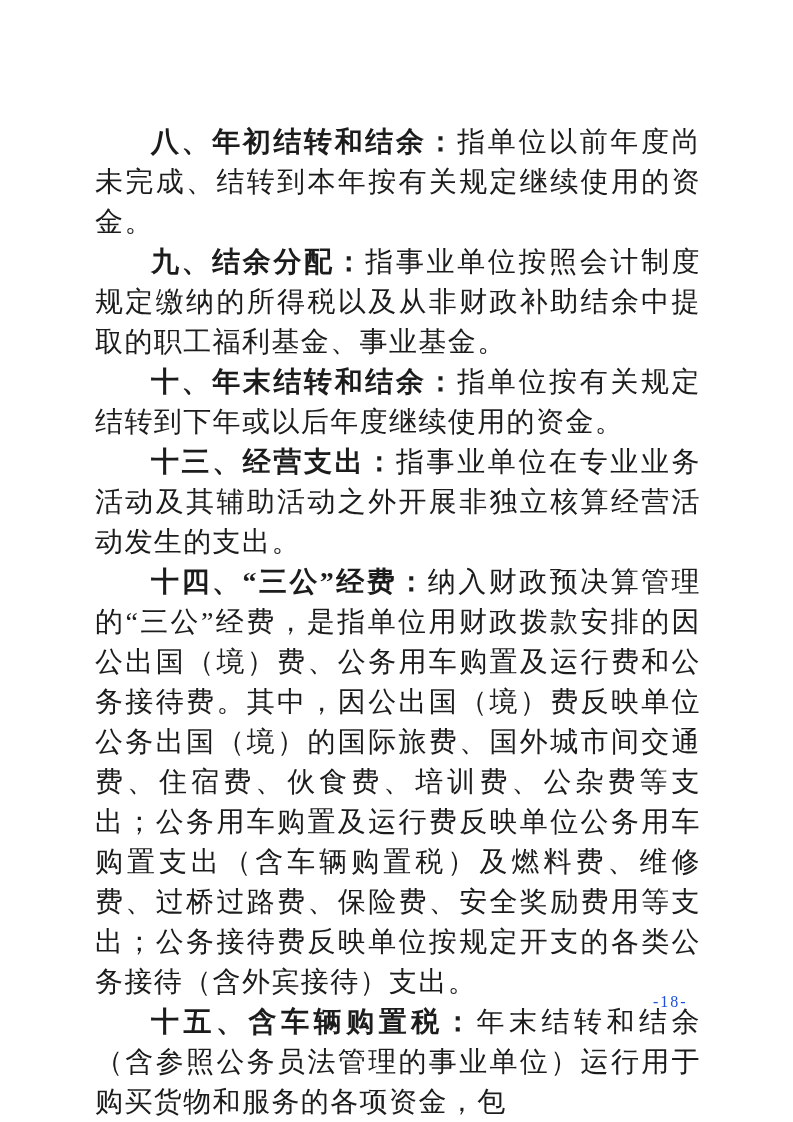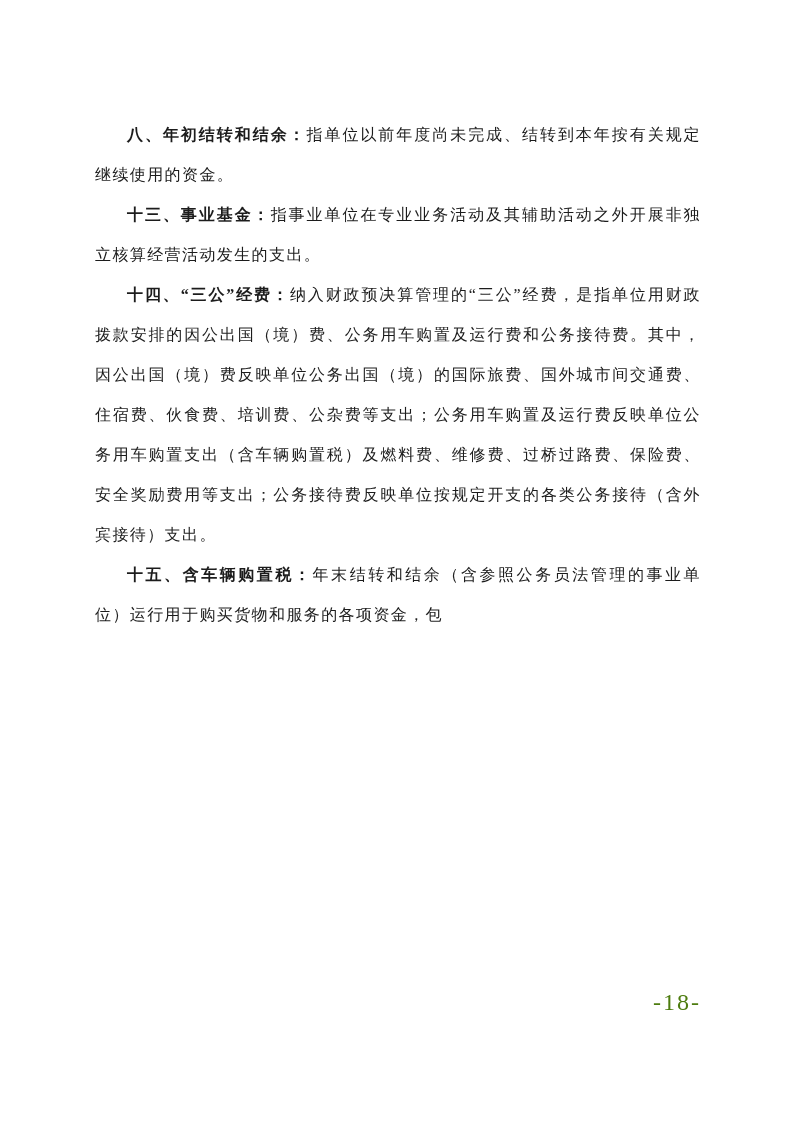--- a/index.html
+++ b/index.html
@@ -8,50 +8,52 @@
     height: 1122px;
     background: #ffffff;
     position: relative;
     overflow: hidden;
     font-family: "Liberation Serif", "DejaVu Serif", serif;
     color: #1c1c1c;
   }
   .doc {
     position: absolute;
     left: 95px;
-    top: 115px;
+    top: 122px;
     width: 606px;
-    font-size: 16px;
+    font-size: 28px;
     line-height: 40px;
     letter-spacing: 1.4px;
     text-align: justify;
     text-justify: inter-character;
   }
   .para {
     margin: 0;
     padding: 0;
     text-indent: 2em;
   }
   .term {
     font-weight: 700;
   }
   .pagenum {
     position: absolute;
     top: 991px;
     left: 653px;
-    font-size: 24px;
+    font-size: 16px;
     line-height: 22px;
     letter-spacing: 2px;
-    color: #4d7c0f;
+    color: #1d4ed8;
   }
 </style>
 </head>
 <body>
 
 <main class="page">
   <section class="doc" id="doc-body">
       <p class="para"><strong class="term">八、年初结转和结余：</strong><span class="def">指单位以前年度尚未完成、结转到本年按有关规定继续使用的资金。</span></p>
-      <p class="para"><strong class="term">十三、事业基金：</strong><span class="def">指事业单位在专业业务活动及其辅助活动之外开展非独立核算经营活动发生的支出。</span></p>
+      <p class="para"><strong class="term">九、结余分配：</strong><span class="def">指事业单位按照会计制度规定缴纳的所得税以及从非财政补助结余中提取的职工福利基金、事业基金。</span></p>
+      <p class="para"><strong class="term">十、年末结转和结余：</strong><span class="def">指单位按有关规定结转到下年或以后年度继续使用的资金。</span></p>
+      <p class="para"><strong class="term">十三、经营支出：</strong><span class="def">指事业单位在专业业务活动及其辅助活动之外开展非独立核算经营活动发生的支出。</span></p>
       <p class="para"><strong class="term">十四、“三公”经费：</strong><span class="def">纳入财政预决算管理的“三公”经费，是指单位用财政拨款安排的因公出国（境）费、公务用车购置及运行费和公务接待费。其中，因公出国（境）费反映单位公务出国（境）的国际旅费、国外城市间交通费、住宿费、伙食费、培训费、公杂费等支出；公务用车购置及运行费反映单位公务用车购置支出（含车辆购置税）及燃料费、维修费、过桥过路费、保险费、安全奖励费用等支出；公务接待费反映单位按规定开支的各类公务接待（含外宾接待）支出。</span></p>
       <p class="para"><strong class="term">十五、含车辆购置税：</strong><span class="def">年末结转和结余（含参照公务员法管理的事业单位）运行用于购买货物和服务的各项资金，包</span></p>
     </section>
   <div class="pagenum">-18-</div>
 </main>
 
 </body></html>

